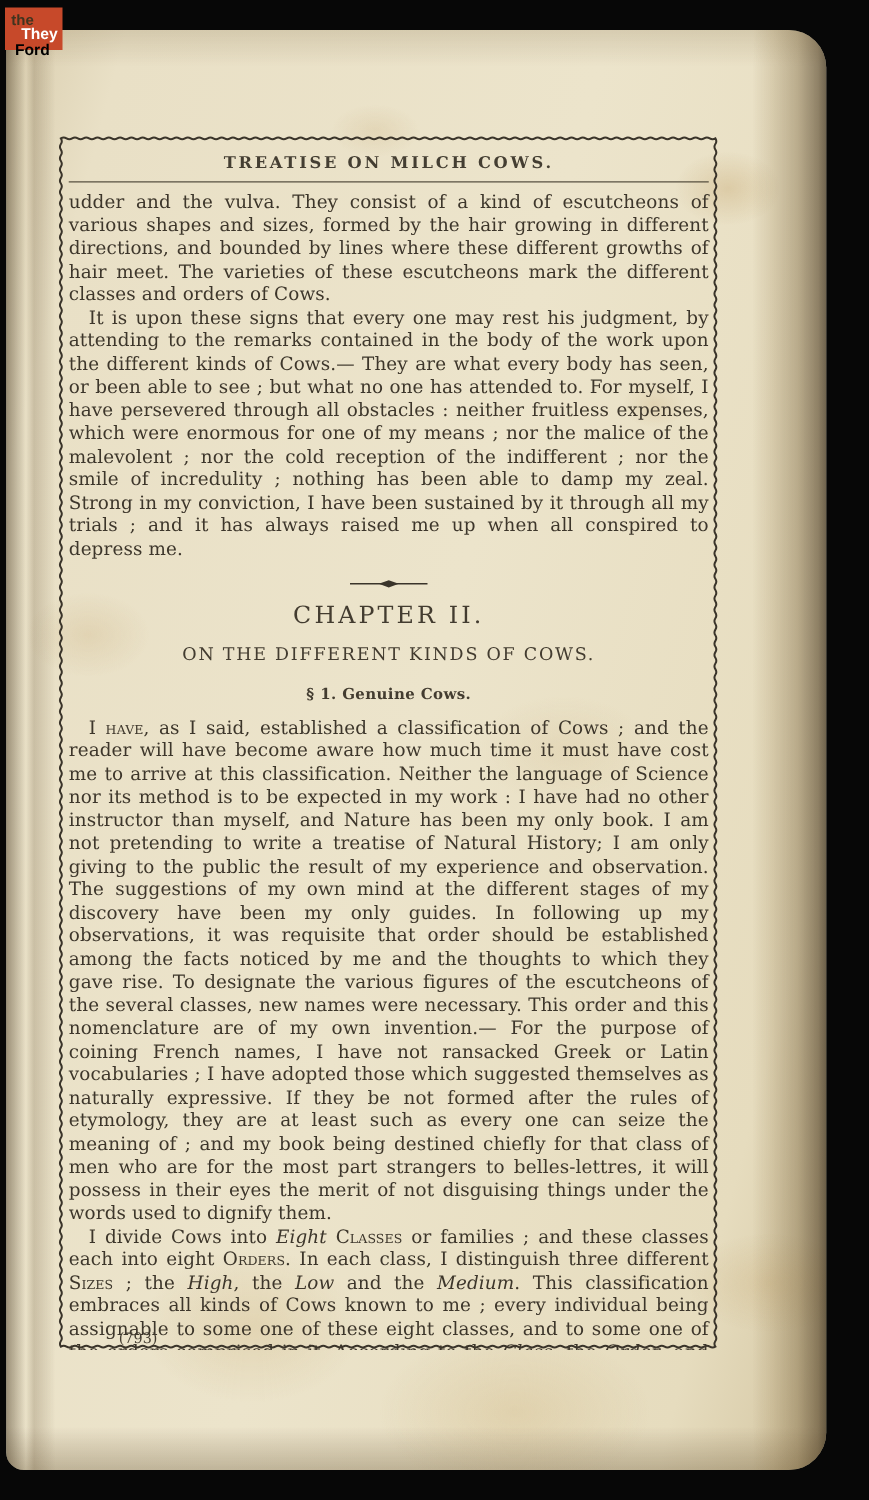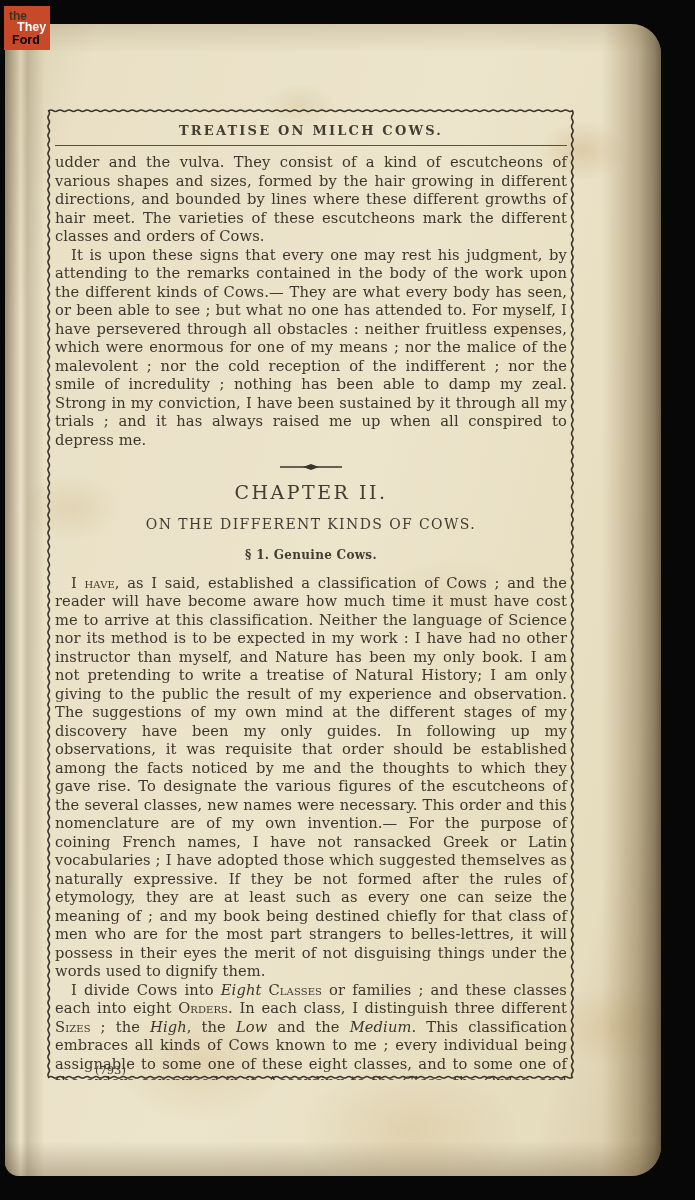--- a/index.html
+++ b/index.html
@@ -78,21 +78,21 @@
     text-align:center;font-size:12px;font-weight:700;color:#433c30;
     margin:13px 0 9px 0;letter-spacing:.3px;
   }
 
   .page-number{
     position:absolute;left:49px;bottom:3px;font-size:11.5px;color:#433c30;
   }
 
   
   .logo{
-    position:absolute;left:4px;top:6px;width:46px;height:44px;
+    position:absolute;left:4px;top:6px;width:46px;height:34px;
     font-family:"Liberation Sans", sans-serif;
   }
   .logo .the{position:absolute;left:5px;top:3px;font-size:12px;font-weight:600;color:#40341f;}
   .logo .henry{position:absolute;left:13px;top:14px;font-size:12.5px;font-weight:700;color:#fff;}
   .logo .ford{position:absolute;left:8px;top:27px;font-size:12.5px;font-weight:700;color:#000000;}
 </style>
 </head>
 <body>
 
 <div class="paper">

